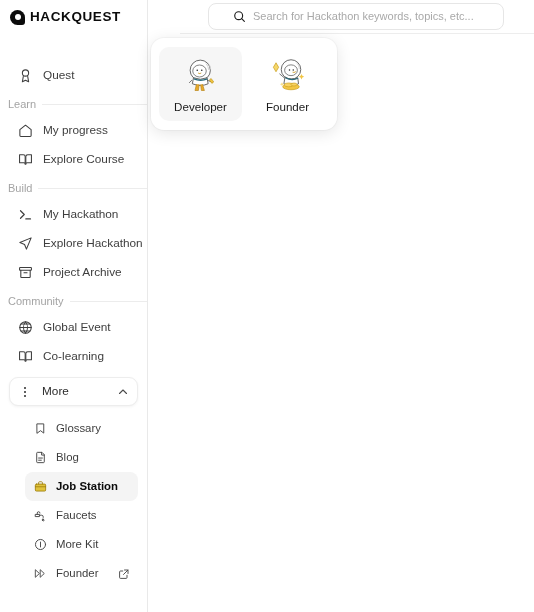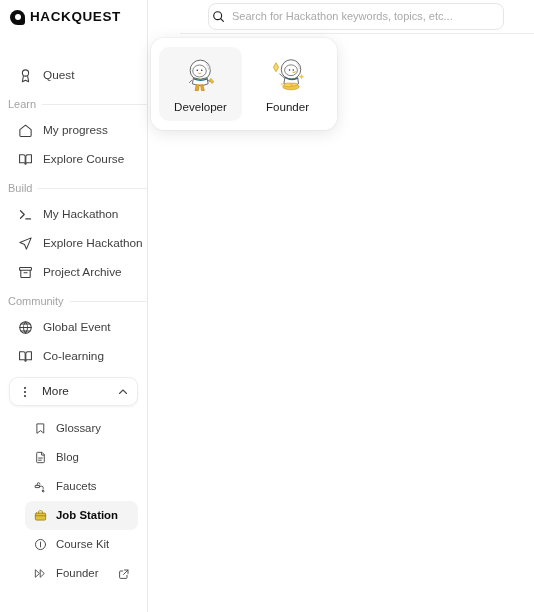--- a/index.html
+++ b/index.html
@@ -201,21 +201,21 @@
     left: 28px;
     top: 3px;
     width: 296px;
     height: 27px;
     border: 1px solid #e6e6e6;
     border-radius: 8px;
     background: #ffffff;
     display: flex;
     align-items: center;
     gap: 7px;
-    padding: 0 3px;
+    padding: 0 24px;
     cursor: text;
   }
   .search-box .s-ico { width: 13px; height: 13px; flex: none; color: #1d1d1d; }
   .search-box .s-ph {
     font-size: 11px;
     color: #a9a9a9;
     line-height: 1;
     white-space: nowrap;
   }
 
@@ -422,51 +422,51 @@
         <span class="ico">
           <svg width="13" height="13" viewBox="0 0 24 24" fill="none" stroke="currentColor" stroke-width="1.8" stroke-linecap="round" stroke-linejoin="round">
             <path d="M14 2.5H6.5a1.5 1.5 0 0 0-1.5 1.5v16a1.5 1.5 0 0 0 1.5 1.5h11a1.5 1.5 0 0 0 1.5-1.5V7.5z"></path>
             <path d="M14 2.5v5h5"></path>
               <path d="M8.5 13h7M8.5 17h5"></path>
           </svg>
         </span>
         <span class="lbl">Blog</span>
       </div>
 
-      <div class="sub-item">
-        <span class="ico">
-          <svg width="13" height="13" viewBox="0 0 24 24" fill="none" stroke="currentColor" stroke-width="1.8" stroke-linecap="round" stroke-linejoin="round">
-            <path d="M3 14h7v-4H3z"></path>
-              <path d="M10 11.5h4a3 3 0 0 1 3 3v1"></path>
-            <path d="M6 10V7.5a2.5 2.5 0 0 1 5 0"></path>
-              <path d="M17 18.5l1.8 2.5a2.2 2.2 0 0 1-3.6 0z"></path>
-          </svg>
-        </span>
-        <span class="lbl">Faucets</span>
-      </div>
-
       <div class="sub-item active">
         <span class="ico" style="color:#C8A21A;">
           <svg width="13" height="13" viewBox="0 0 24 24" fill="#E0C23C" stroke="#9c7d08" stroke-width="1.5" stroke-linecap="round" stroke-linejoin="round">
             <rect x="2.5" y="7.5" width="19" height="13" rx="2"></rect>
             <path d="M8.5 7.5V5a1.8 1.8 0 0 1 1.8-1.8h3.4A1.8 1.8 0 0 1 15.5 5v2.5" fill="none"></path>
             <path d="M2.5 12.5h19" fill="none"></path>
           </svg>
         </span>
         <span class="lbl">Job Station</span>
       </div>
 
       <div class="sub-item">
         <span class="ico">
           <svg width="13" height="13" viewBox="0 0 24 24" fill="none" stroke="currentColor" stroke-width="1.8" stroke-linecap="round" stroke-linejoin="round">
+            <path d="M3 14h7v-4H3z"></path>
+              <path d="M10 11.5h4a3 3 0 0 1 3 3v1"></path>
+            <path d="M6 10V7.5a2.5 2.5 0 0 1 5 0"></path>
+              <path d="M17 18.5l1.8 2.5a2.2 2.2 0 0 1-3.6 0z"></path>
+          </svg>
+        </span>
+        <span class="lbl">Faucets</span>
+      </div>
+
+      <div class="sub-item">
+        <span class="ico">
+          <svg width="13" height="13" viewBox="0 0 24 24" fill="none" stroke="currentColor" stroke-width="1.8" stroke-linecap="round" stroke-linejoin="round">
             <circle cx="12" cy="12" r="9.3"></circle>
               <path d="M12 7.5v9"></path>
           </svg>
         </span>
-        <span class="lbl">Course Kit</span>
+        <span class="lbl">More Kit</span>
       </div>
 
       <div class="sub-item">
         <span class="ico">
           <svg width="13" height="13" viewBox="0 0 24 24" fill="none" stroke="currentColor" stroke-width="1.7" stroke-linecap="round" stroke-linejoin="round">
             <path d="M3 5.5l7 6.5-7 6.5z"></path>
               <path d="M12 5.5l7 6.5-7 6.5z"></path>
           </svg>
         </span>
         <span class="lbl">Founder</span>

